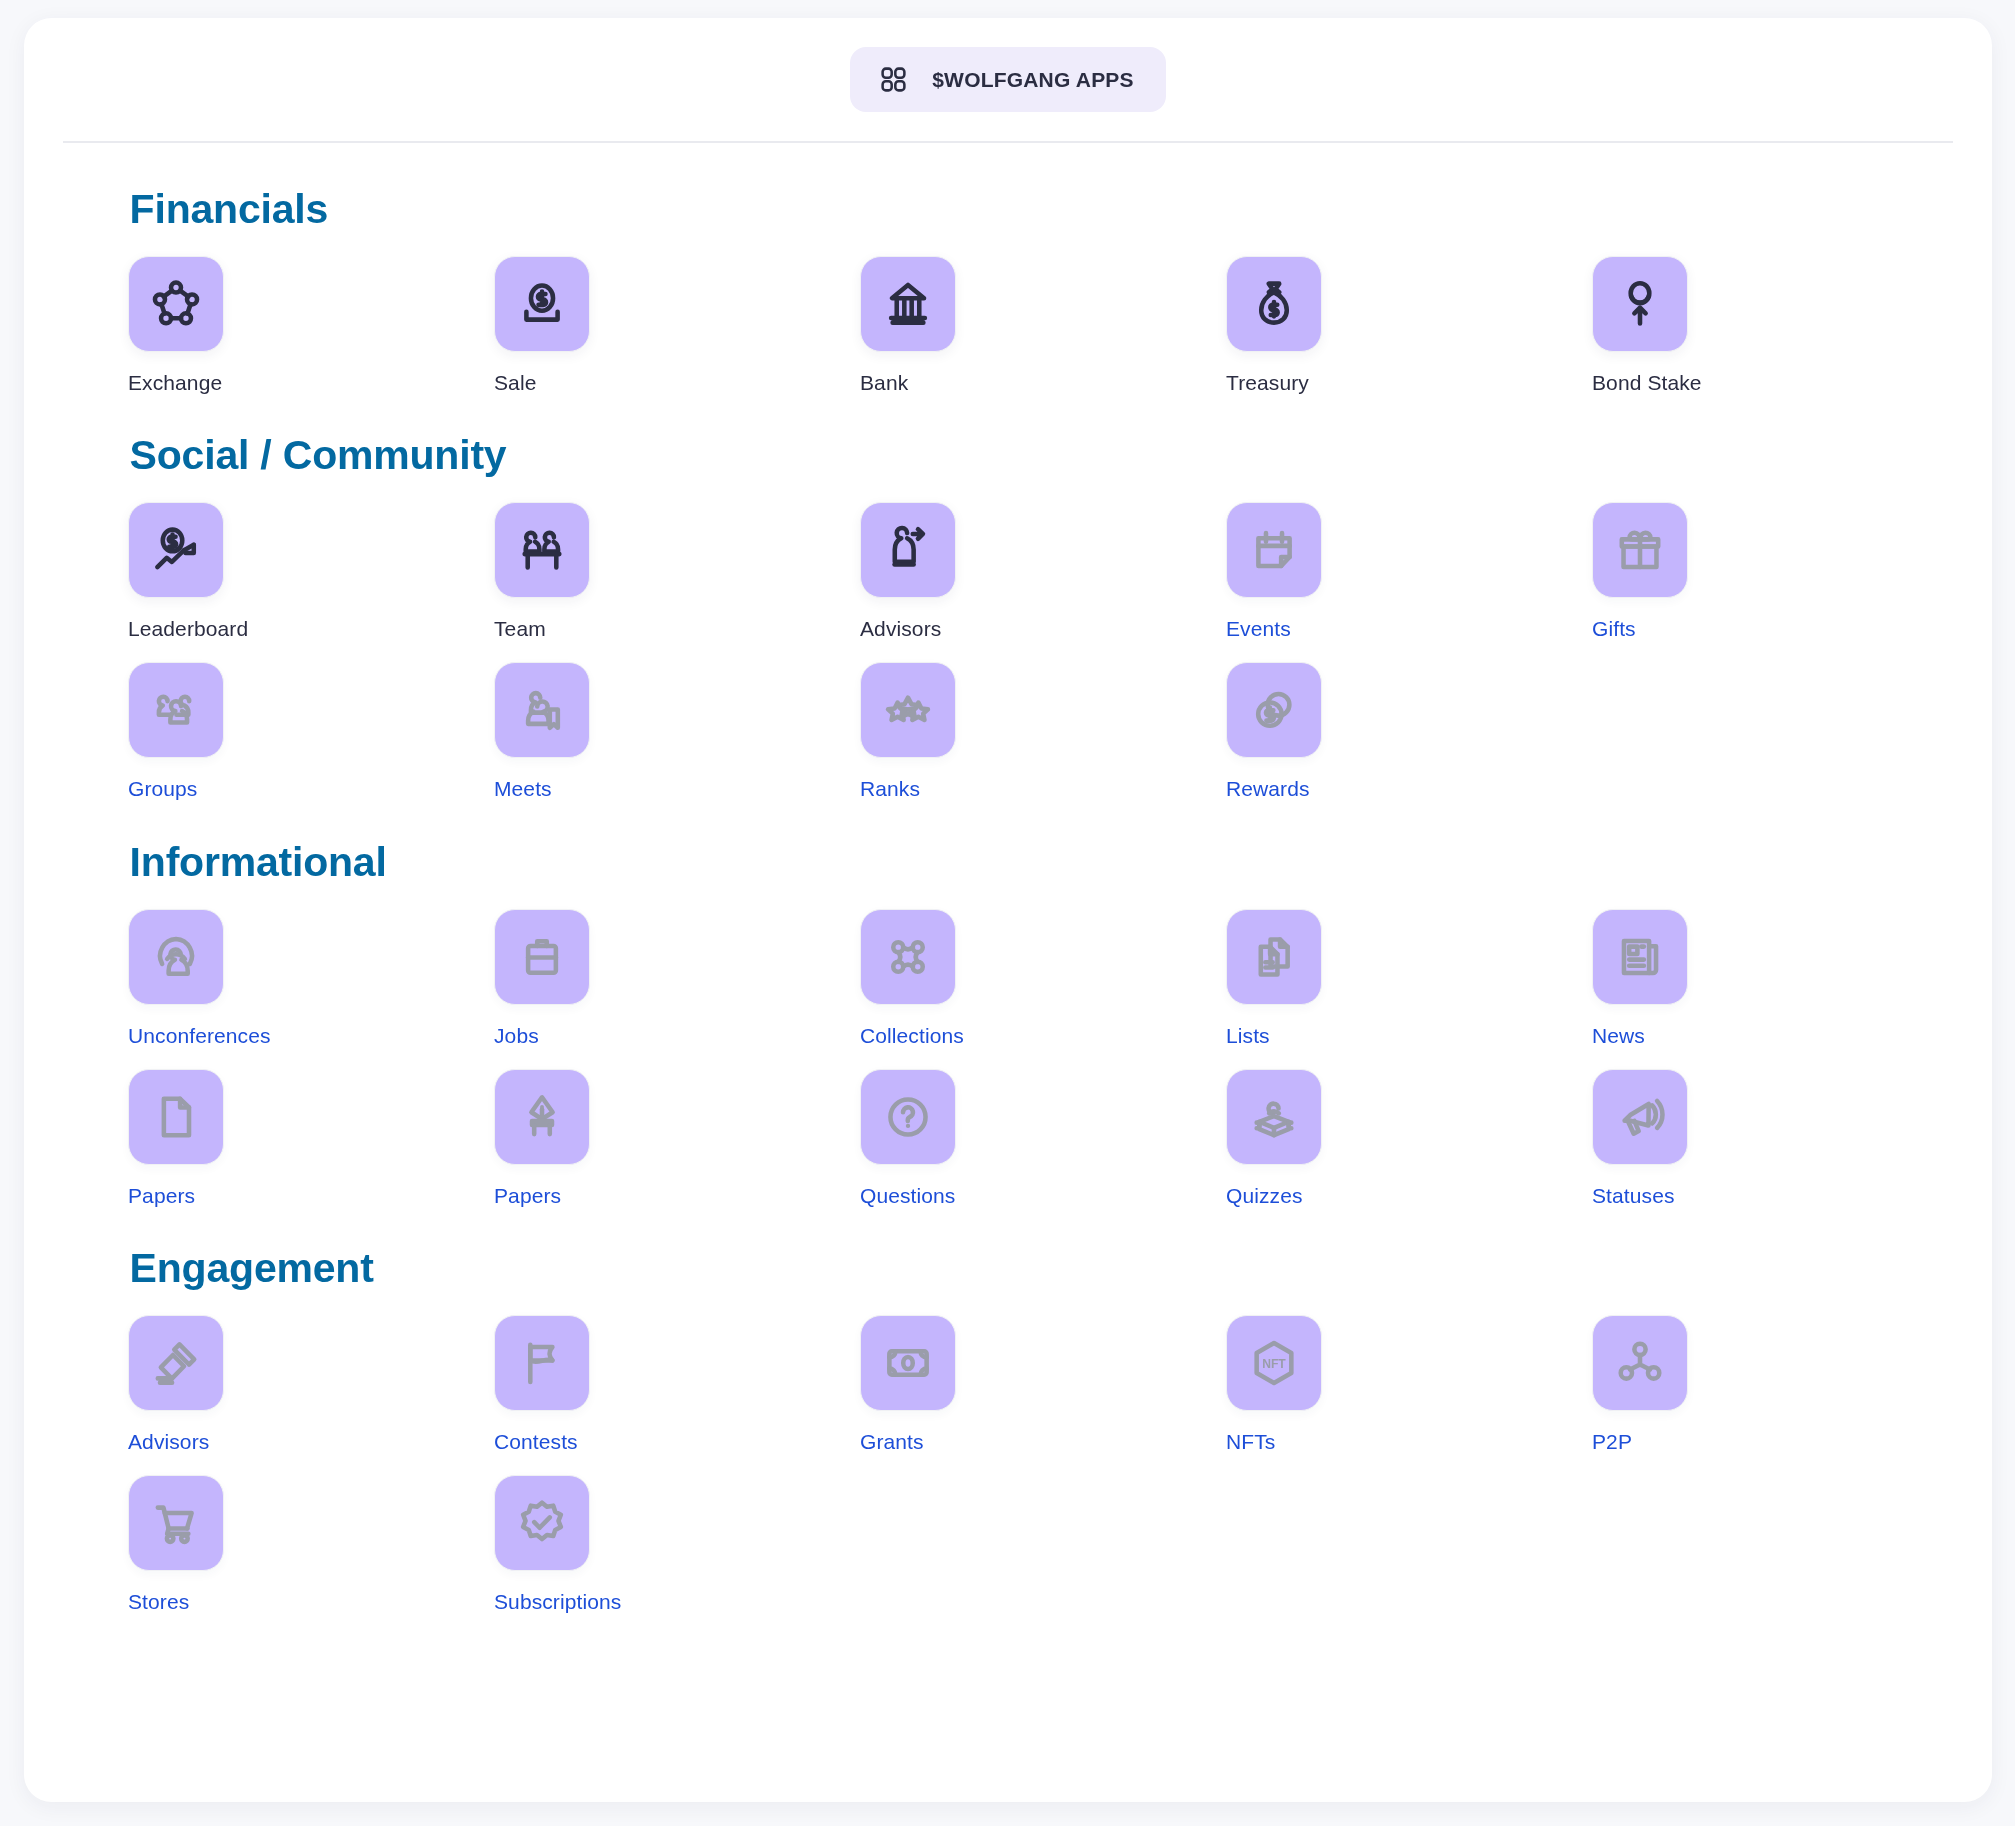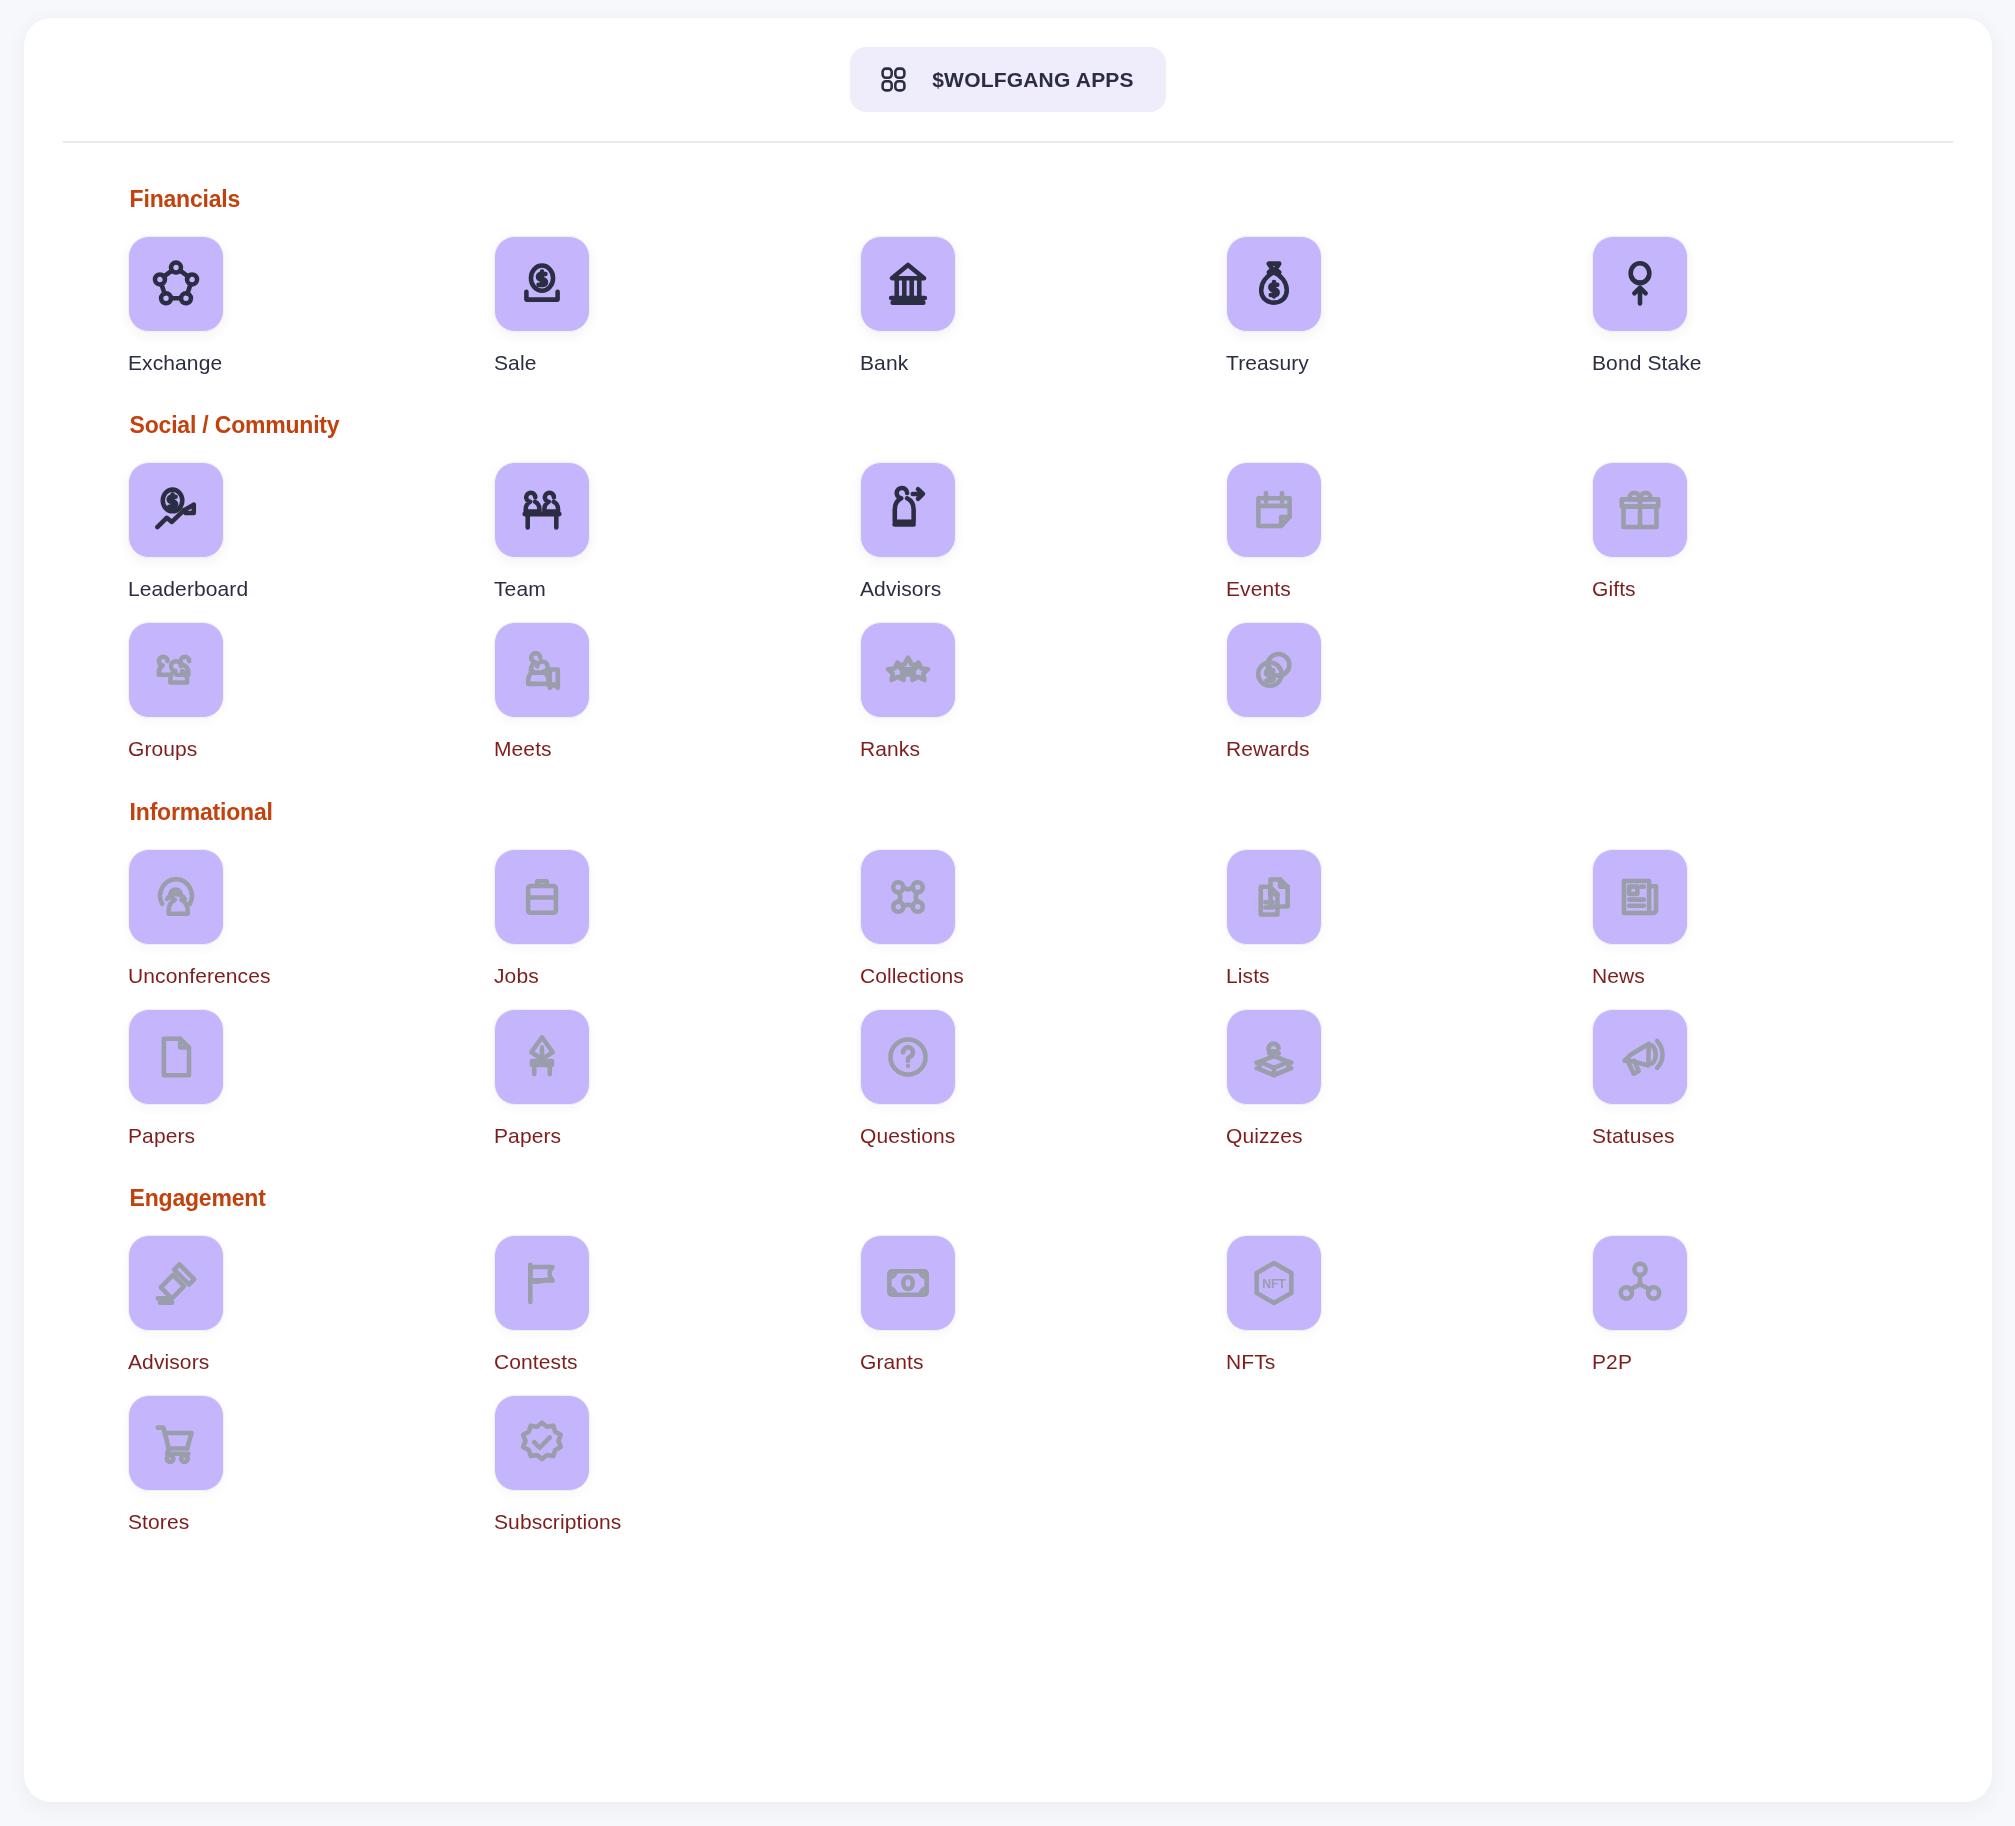--- a/index.html
+++ b/index.html
@@ -53,23 +53,23 @@
     top: 123px;
     height: 1.6px;
     background: #e9eaef;
   }
 
   
   .body { padding: 45px 0 0 104px; }
 
   .section { margin-bottom: 3.2px; }
   .section-title {
-    font-size: 23px;
+    font-size: 41px;
     font-weight: 700;
-    color: #c2410c;
+    color: #0369a1;
     letter-spacing: -0.2px;
     margin: 0 0 23px 1.6px;
   }
   .section + .section { margin-top: 37px; }
 
   .grid {
     display: grid;
     grid-template-columns: repeat(5, 366px);
     row-gap: 21px;
   }
@@ -99,21 +99,21 @@
   }
   .tile-icon svg { display: block; }
   .tile-label {
     font-size: 21px;
     color: #2b2d42;
     letter-spacing: 0.1px;
     line-height: 1.2;
     white-space: nowrap;
   }
   .tile.disabled { cursor: default; }
-  .tile.disabled .tile-label { color: #7f1d1d; }
+  .tile.disabled .tile-label { color: #1d4ed8; }
   .tile.disabled .tile-icon { box-shadow: 0 3.2px 9.7px rgba(40,44,74,0.035); }
 
   .stroke { stroke: #2b2d42; fill: none; stroke-width: 2.1; stroke-linecap: round; stroke-linejoin: round; }
   .fill   { fill: #2b2d42; }
   .disabled .stroke { stroke: #9a9daa; }
   .disabled .fill { fill: #9a9daa; }
 </style>
 </head>
 <body>
 

